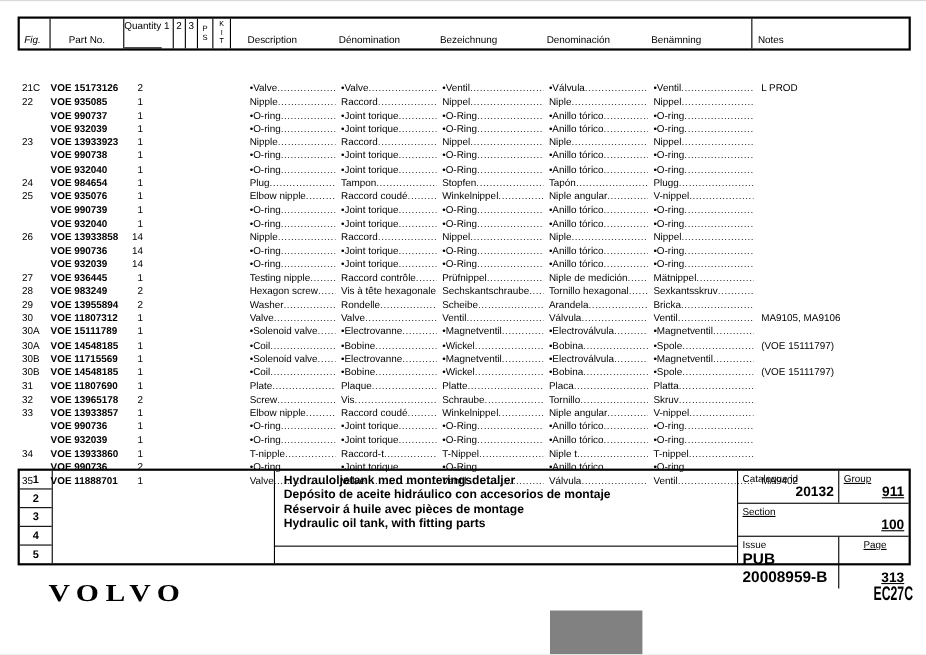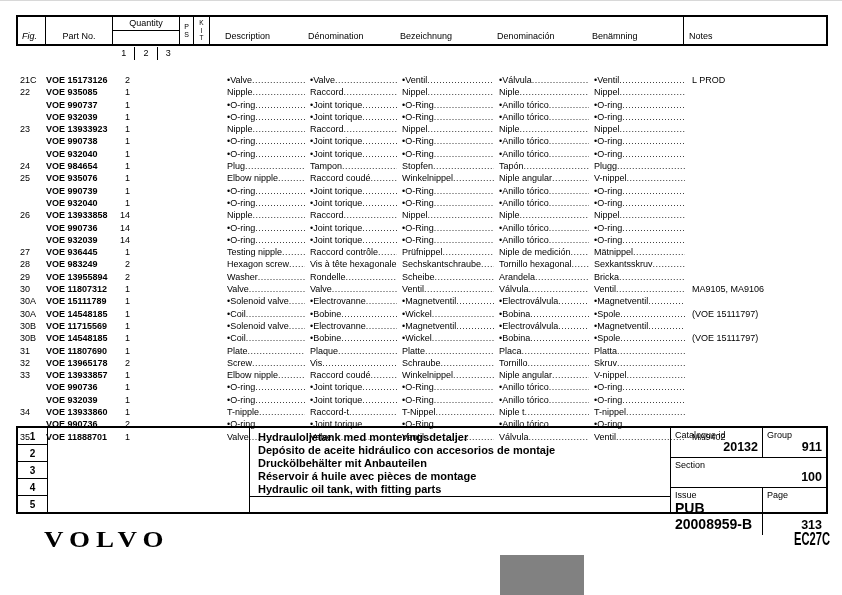--- a/index.html
+++ b/index.html
@@ -12,21 +12,21 @@
 
   
   .hdr {
     position:absolute; left:16px; top:14px; width:812px; height:31px;
     border:2px solid #000; display:flex; font-size:9px;
   }
   .hdr .col { border-right:1px solid #000; display:flex; }
   .hdr .col:last-child { border-right:none; }
   .h-fig   { width:28px; align-items:flex-end; padding:0 0 3px 4px;font-style:italic; }
   .h-part  { width:67px; align-items:flex-end; justify-content:center; padding-bottom:3px; }
-  .h-qty   { width:67px; flex-direction:column;gap:16px; }
+  .h-qty   { width:67px; flex-direction:row; }
   .h-qty .qty-top { flex:1; text-align:center; border-bottom:1px solid #000; line-height:13px; }
   .h-qty .qty-bot { flex:1; display:flex; }
   .h-qty .qty-bot span { flex:1; text-align:center; line-height:13px; border-right:1px solid #000; }
   .h-qty .qty-bot span:last-child { border-right:none; }
   .h-ps   { width:14px; flex-direction:column; align-items:center; justify-content:center; font-size:7px; line-height:8px; }
   .h-kit  { width:16px; flex-direction:column; align-items:center; justify-content:center; font-size:6.5px; line-height:7.5px; }
   .h-langs { width:474px; align-items:flex-end; padding-bottom:3px; }
   .h-langs .lgrid { display:grid; width:100%; grid-template-columns:96px 92px 97px 95px 94px; }
   .h-langs .lgrid span:nth-child(1){ padding-left:15px; }
   .h-langs .lgrid span{ padding-left:2px; white-space:nowrap; overflow:hidden; }
@@ -57,24 +57,24 @@
   .f-nums div { flex:1; border-bottom:1px solid #000; font-weight:bold; font-size:10px;
                 display:flex; align-items:center; justify-content:center; }
   .f-nums div:last-child { border-bottom:none; }
   .f-blank { width:202px; border-right:1px solid #000; }
   .f-mid { width:421px; border-right:1px solid #000; display:flex; flex-direction:column; }
   .f-mid .titles { height:69px; border-bottom:1px solid #000; padding:3px 0 0 8px;
                    font-weight:bold; font-size:11px; line-height:13px; }
   .f-mid .strip { flex:1; }
   .f-info { flex:1; display:flex; flex-direction:column; font-size:9px; }
   .f-info .irow { flex:1; display:flex; border-bottom:1px solid #000; }
-  .f-info .irow:last-child { border-bottom:none; }
+  .f-info .irow:last-child { border-bottom:none;gap:18px; }
   .f-info .icell { padding:2px 4px; display:flex; flex-direction:column; justify-content:space-between; overflow:hidden; }
   .f-info .icell.big { width:92px; border-right:1px solid #000; }
-  .f-info .icell.small { flex:1; }
+  .f-info .icell.small { flex:1;text-decoration:underline; }
   .f-info .ival { font-weight:bold; font-size:12.5px; text-align:right; padding-bottom:1px; }
   .f-info .ival.issue-val { font-size:14px; text-align:left; }
 
   
   .logo {
     position:absolute; left:44px; top:526px;
     font-family:"Liberation Serif", serif; font-weight:bold; font-size:27px;
     letter-spacing:6px; transform:scaleY(0.82); transform-origin:left top;
   }
   .model {
@@ -1030,21 +1030,20 @@
         <div>2</div>
         <div>3</div>
         <div>4</div>
         <div>5</div>
       </div>
     <div class="f-blank"></div>
     <div class="f-mid">
       <div class="titles">
         <div>Hydrauloljetank med monteringsdetaljer</div>
         <div>Depósito de aceite hidráulico con accesorios de montaje</div>
-        <div>Druckölbehälter mit Anbauteilen</div>
         <div>Réservoir á huile avec pièces de montage</div>
         <div>Hydraulic oil tank, with fitting parts</div>
       </div>
       <div class="strip"></div>
     </div>
     <div class="f-info">
       <div class="irow">
         <div class="icell big">
           <span>Catalogue id</span>
           <span class="ival">20132</span>

